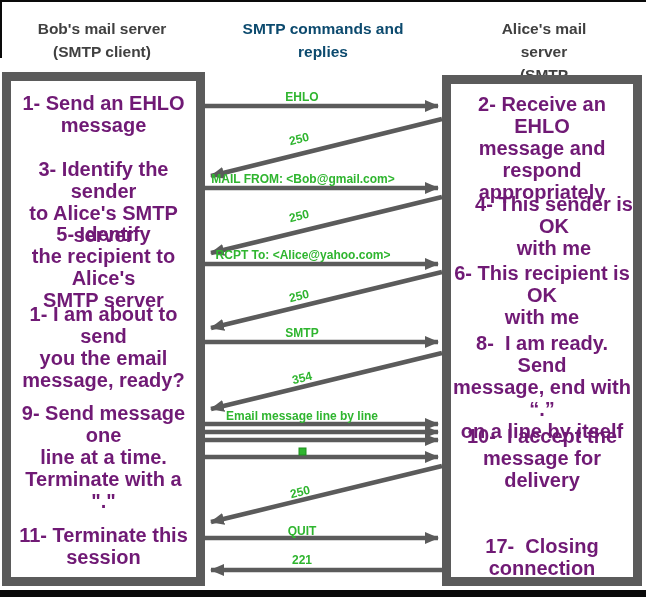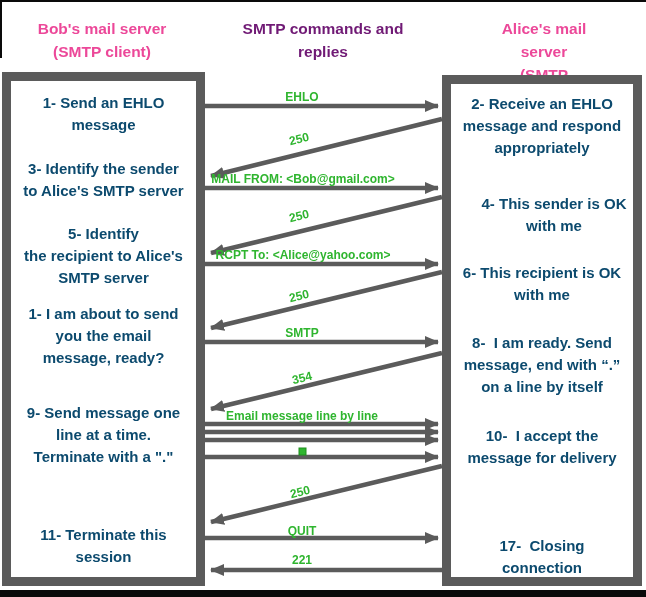--- a/index.html
+++ b/index.html
@@ -6,36 +6,36 @@
   .canvas{
     position:relative;width:646px;height:597px;background:#ffffff;
     font-family:"Liberation Sans",sans-serif;overflow:hidden;
   }
   .topbar{position:absolute;left:0;top:0;width:646px;height:2px;background:#0a0a0a;}
   .edge-sliver{position:absolute;left:0;top:0;width:2px;height:58px;background:#0a0a0a;}
   .bottombar{position:absolute;left:0;top:590px;width:646px;height:7px;background:#0a0a0a;}
   .col-header{
     position:absolute;top:17px;transform:translateX(-50%);
     text-align:center;font-weight:bold;font-size:15.5px;line-height:23px;
-    color:#ec4899;white-space:pre-line;
+    color:#404040;white-space:pre-line;
   }
-  .col-header.green{color:#701a75;}
+  .col-header.green{color:#0c4a6e;}
   .hdr-client{left:102px;}
   .hdr-middle{left:323px;}
   .hdr-server{left:544px;}
   .box{
     position:absolute;background:#ffffff;border:9px solid #5b5b5b;
     box-sizing:border-box;
   }
   .client-box{left:2px;top:72px;width:203px;height:514px;}
   .server-box{left:442px;top:75px;width:200px;height:511px;}
   .step{
     position:absolute;left:0;right:0;text-align:center;
-    font-weight:bold;font-size:15px;line-height:22px;
-    color:#0c4a6e;white-space:pre-wrap;
+    font-weight:bold;font-size:20px;line-height:22px;
+    color:#701a75;white-space:pre-wrap;
   }
   .flow-svg{position:absolute;left:0;top:0;width:646px;height:597px;}
   .arrow-line{stroke:#5b5b5b;stroke-width:4.5;}
   .flow-labels{position:absolute;left:0;top:0;width:568px;height:597px;pointer-events:none;}
   .flow-label{
     position:absolute;transform:translateX(-50%);
     font-weight:bold;font-size:12px;color:#2fb52f;white-space:nowrap;
   }
 </style>
 </head>

